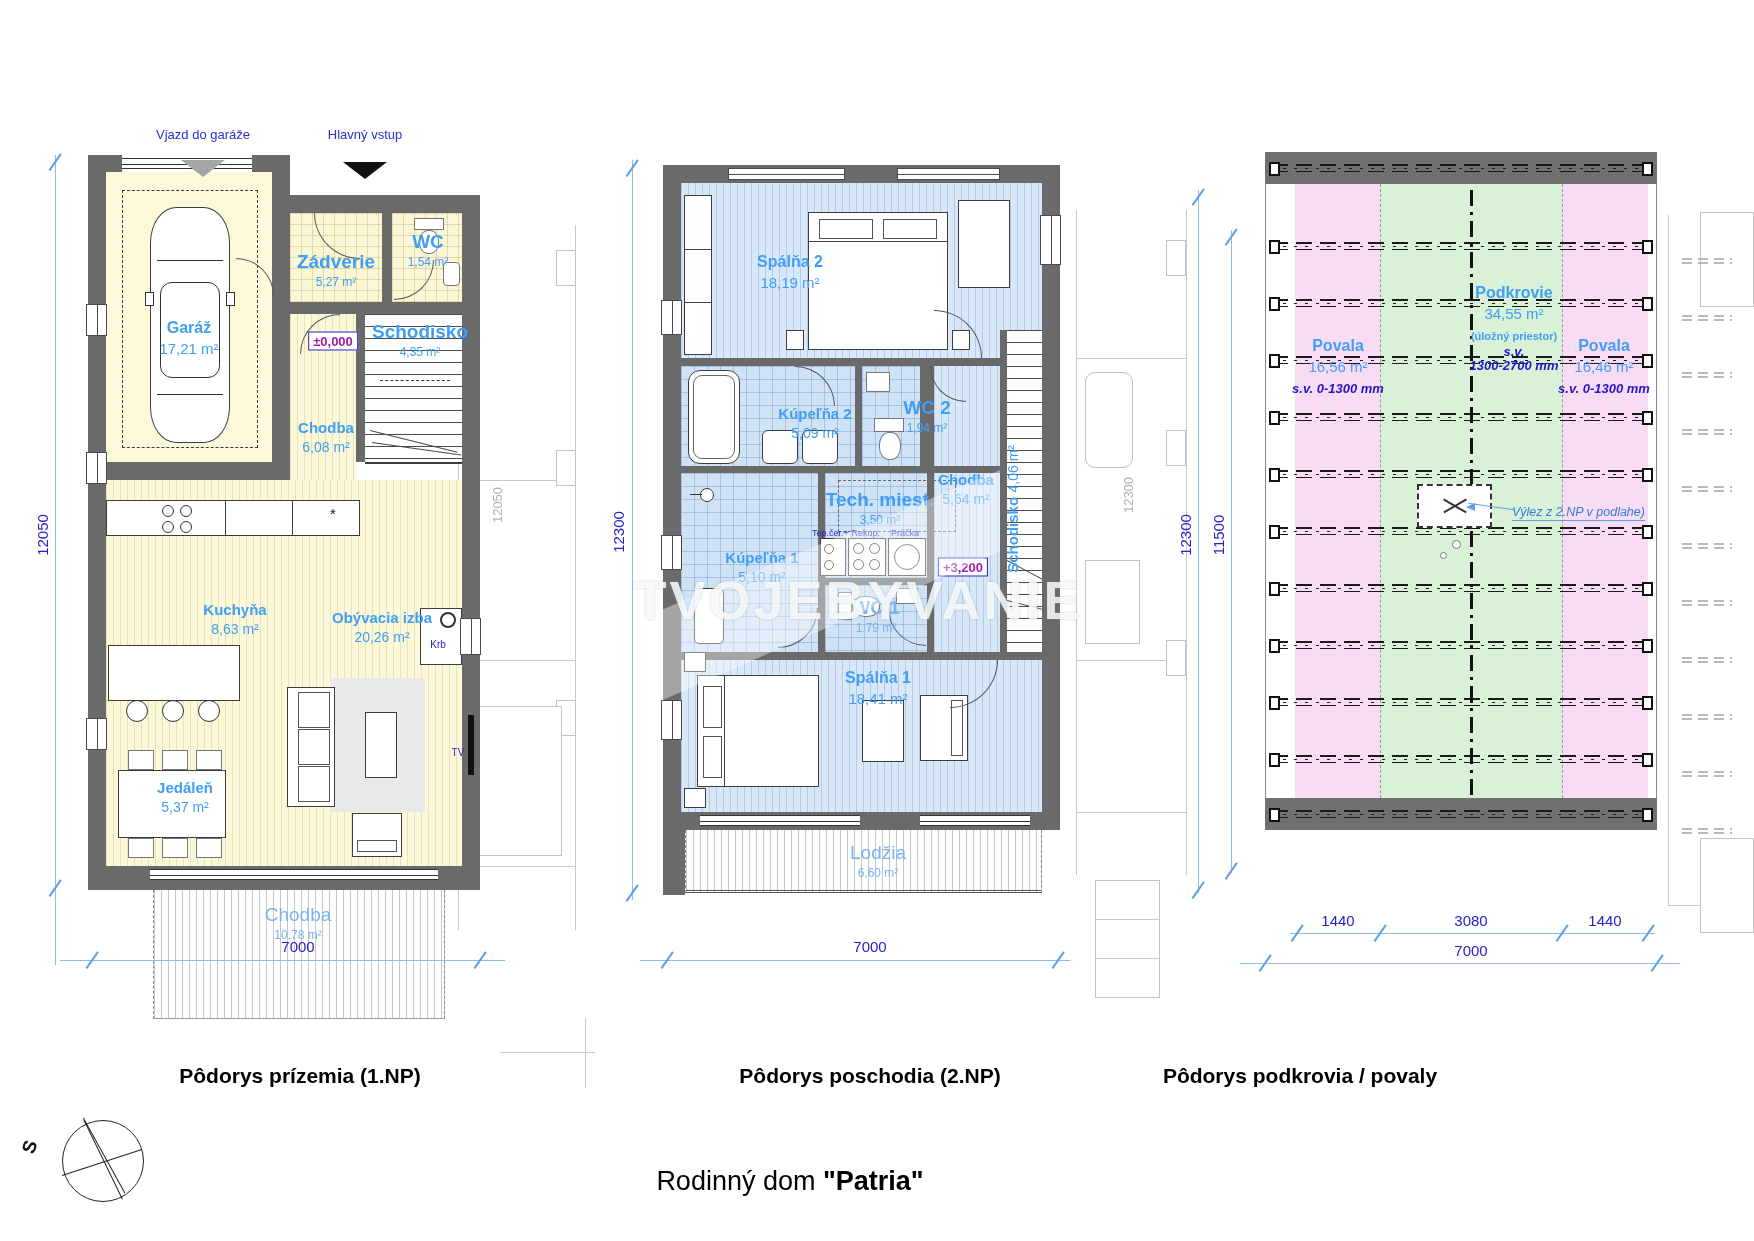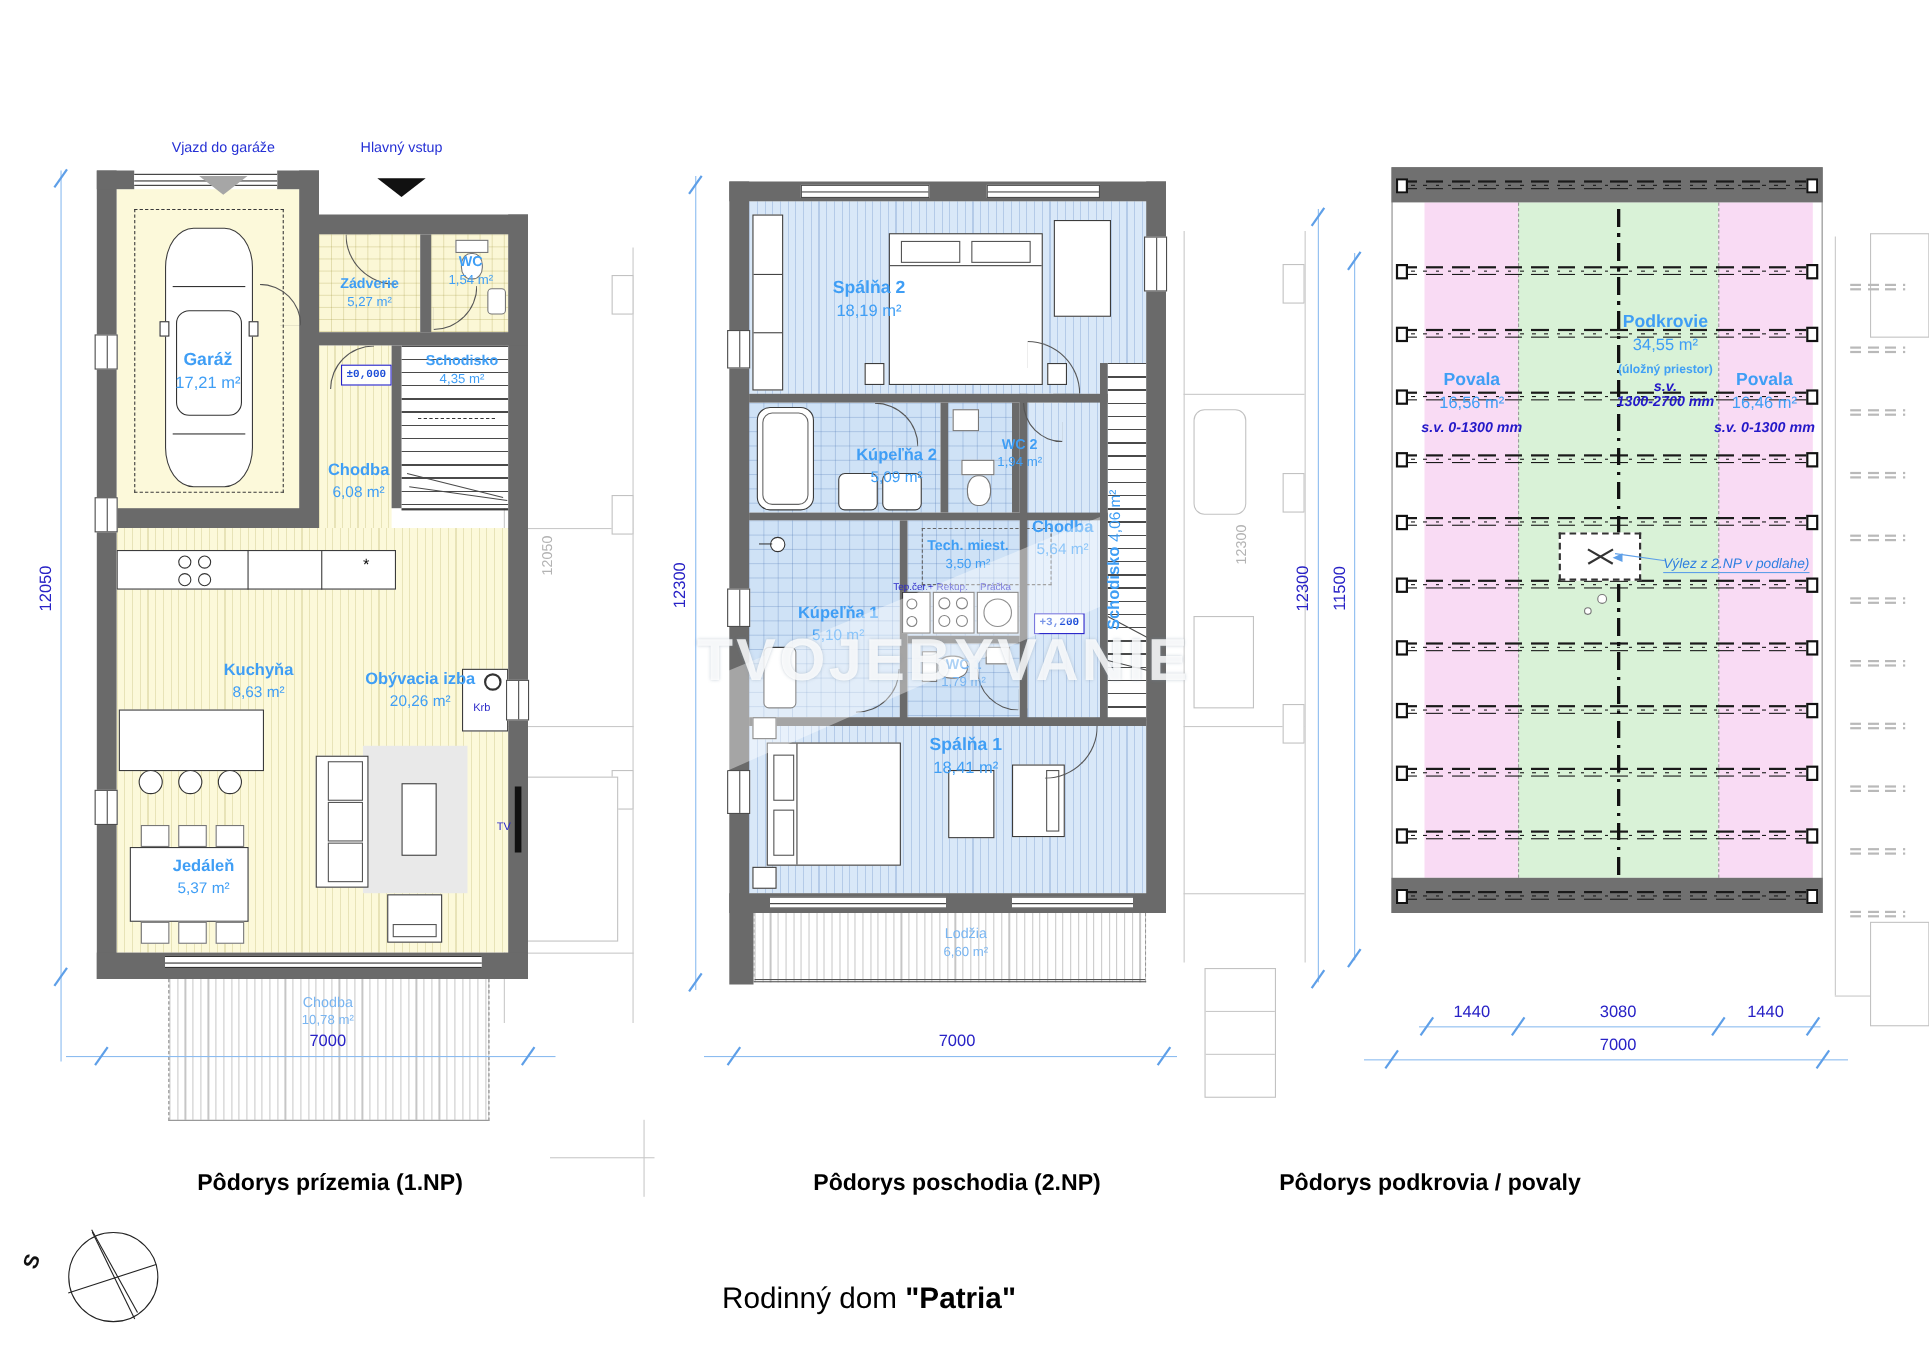--- a/index.html
+++ b/index.html
@@ -51,28 +51,28 @@
   .fanline{position:absolute;height:1.3px;background:#4a4a4a;transform-origin:left center;z-index:4;}
   .dashline{position:absolute;border-top:1.5px dashed #333;z-index:6;}
   .dashrect{position:absolute;border:1.5px dashed #3a3a3a;box-sizing:border-box;z-index:3;}
   .xline{position:absolute;height:1.5px;background:#333;transform-origin:center;z-index:4;}
   
   .rlabel{position:absolute;transform:translate(-50%,0);text-align:center;color:#3f9ef5;
     line-height:1.3;white-space:nowrap;z-index:9;}
   .rname{font-weight:bold;font-size:15px;}
   .rarea{font-size:14px;}
   .big .rname{font-size:16px;}.big .rarea{font-size:15px;}
-  .sm .rname{font-size:13px;}.sm .rarea{font-size:12px;}
+  .sm .rname{font-size:19px;}.sm .rarea{font-size:12px;}
   .light{color:#79b5f1;}
   .vlabel{position:absolute;writing-mode:vertical-rl;transform:rotate(180deg);color:#3f9ef5;
     text-align:center;z-index:9;white-space:nowrap;}
   .tinylbl{position:absolute;color:#2a28c8;font-size:9px;transform:translate(-50%,-50%);
     white-space:nowrap;z-index:9;}
-  .lvl{position:absolute;transform:translate(-50%,-50%);border:1.5px solid #221fc8;color:#1d4ed8;
-    background:rgba(255,255,255,.92);font-size:10px;font-weight:bold;padding:0 4px;line-height:17px;z-index:9;white-space:nowrap;font-family:Liberation Mono, monospace;}
+  .lvl{position:absolute;transform:translate(-50%,-50%);border:1.5px solid #221fc8;color:#a21caf;
+    background:rgba(255,255,255,.92);font-size:13px;font-weight:bold;padding:0 4px;line-height:17px;z-index:9;white-space:nowrap;}
   .svnote{position:absolute;color:#2318c8;font-weight:bold;font-style:italic;font-size:13px;
     transform:translate(-50%,-50%);white-space:nowrap;z-index:9;}
   .arrowlbl{position:absolute;color:#2530d5;font-size:13px;transform:translate(-50%,-50%);
     white-space:nowrap;z-index:9;}
   .caption{position:absolute;transform:translate(-50%,-50%);font-size:21px;font-weight:bold;
     color:#000;white-space:nowrap;z-index:9;}
   
   .dimh{position:absolute;height:1px;background:#8cbcf0;z-index:7;}
   .dimv{position:absolute;width:1px;background:#8cbcf0;z-index:7;}
   .tick{position:absolute;width:20px;height:1.6px;background:#5e9fe8;

